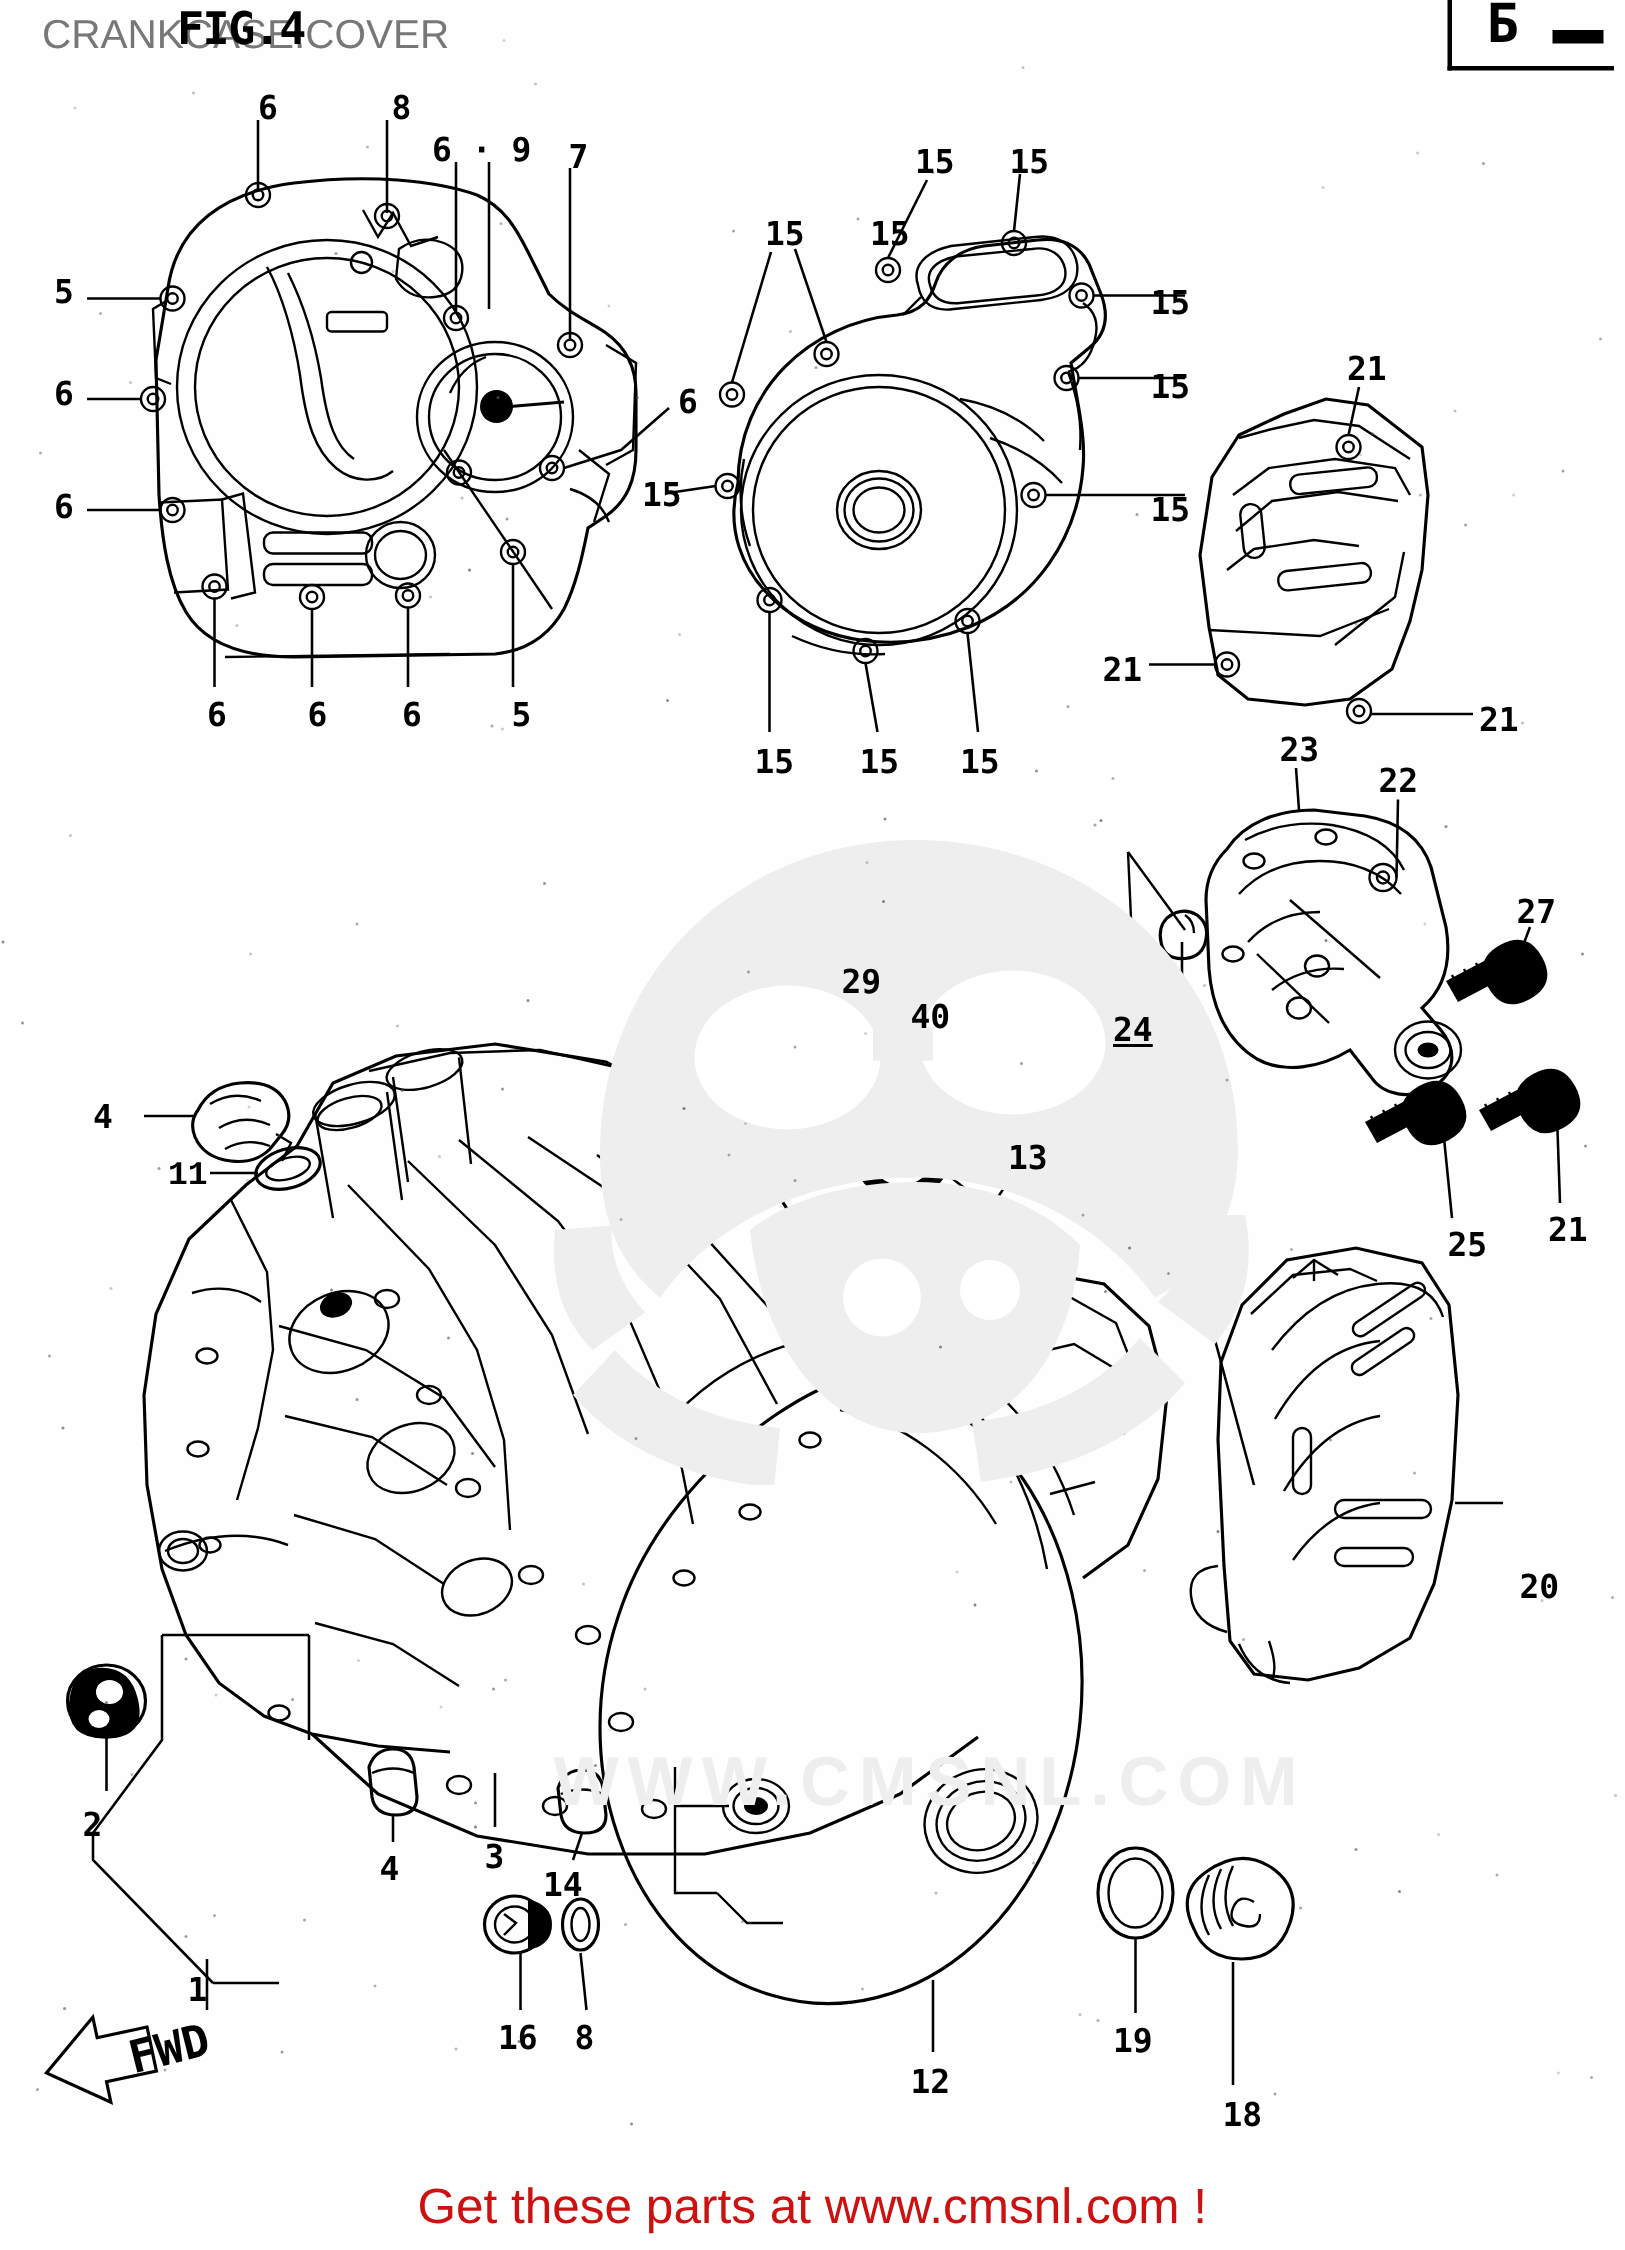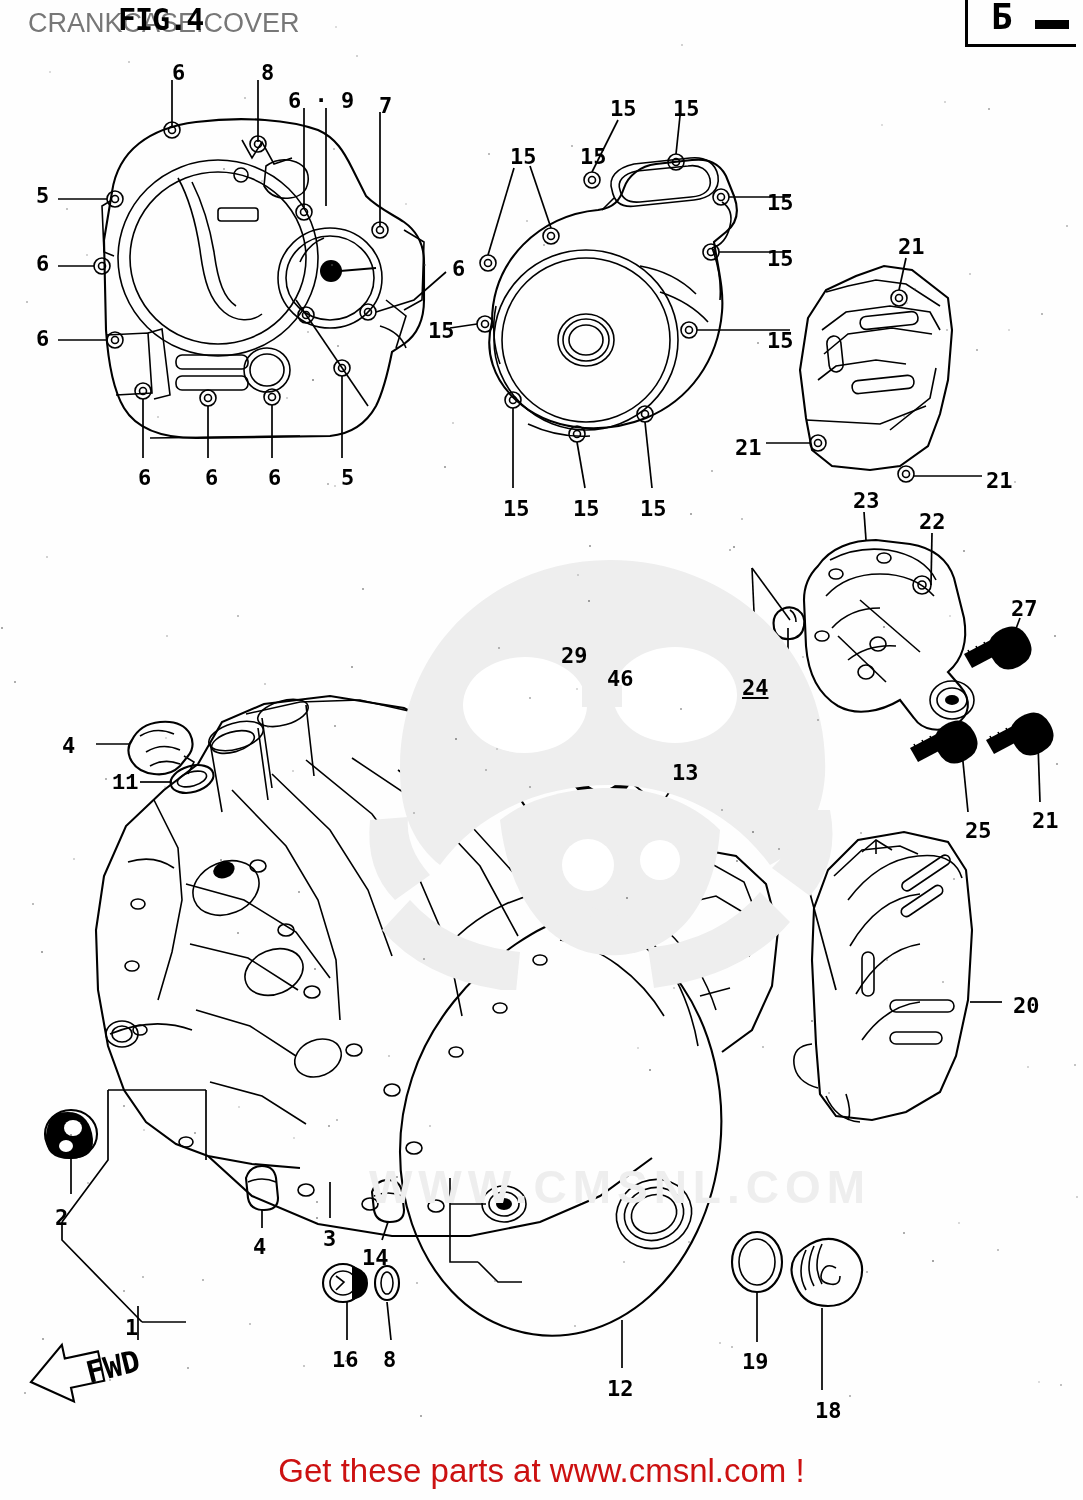--- a/index.html
+++ b/index.html
@@ -682,25 +682,25 @@
     <div class="lbl" style="left: 898px; top: 236px;">21</div>
     <div class="lbl" style="left: 735px; top: 437px;">21</div>
     <div class="lbl" style="left: 986px; top: 470px;">21</div>
     <div class="lbl" style="left: 853px; top: 490px;">23</div>
     <div class="lbl" style="left: 919px; top: 511px;">22</div>
     <div class="lbl" style="left: 742px; top: 677px; text-decoration: underline;">24</div>
     <div class="lbl" style="left: 1011px; top: 598px;">27</div>
     <div class="lbl" style="left: 965px; top: 820px;">25</div>
     <div class="lbl" style="left: 1032px; top: 810px;">21</div>
     <div class="lbl" style="left: 561px; top: 645px;">29</div>
-    <div class="lbl" style="left: 607px; top: 668px;">46</div>
+    <div class="lbl" style="left: 607px; top: 668px;">40</div>
     <div class="lbl" style="left: 672px; top: 762px; text-align: right;">13</div>
     <div class="lbl" style="left: 62px; top: 735px;">4</div>
     <div class="lbl" style="left: 112px; top: 773px; font-family: Liberation Mono, monospace;">11</div>
-    <div class="lbl" style="left: 1013px; top: 995px;">20</div>
+    <div class="lbl" style="left: 1013px; top: 1048px;">20</div>
     <div class="lbl" style="left: 55px; top: 1207px;">2</div>
     <div class="lbl" style="left: 125px; top: 1317px;">1</div>
     <div class="lbl" style="left: 253px; top: 1236px;">4</div>
     <div class="lbl" style="left: 323px; top: 1228px;">3</div>
     <div class="lbl" style="left: 362px; top: 1247px;">14</div>
     <div class="lbl" style="left: 332px; top: 1349px;">16</div>
     <div class="lbl" style="left: 383px; top: 1349px;">8</div>
     <div class="lbl" style="left: 607px; top: 1378px;">12</div>
     <div class="lbl" style="left: 742px; top: 1351px;">19</div>
     <div class="lbl" style="left: 815px; top: 1400px;">18</div>

